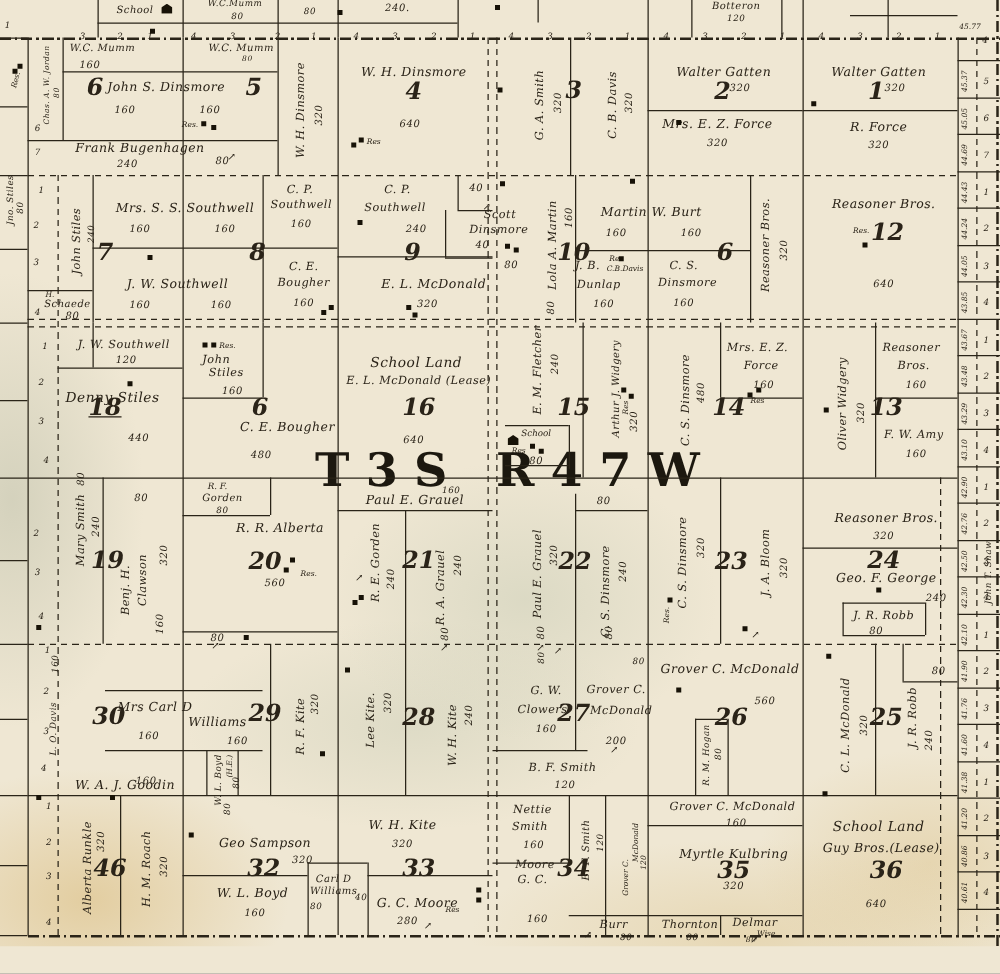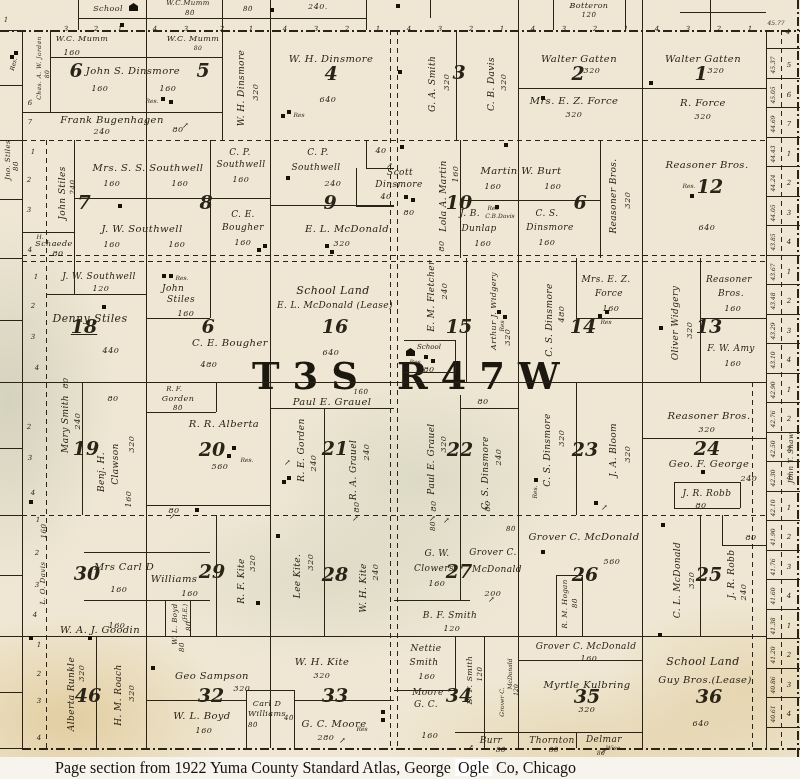--- a/index.html
+++ b/index.html
@@ -609,14 +609,13 @@
       <span class="arw" style="left: 352px; top: 514px;">↗</span>
       <span class="arw" style="left: 429px; top: 514px;">↗</span>
       <span class="arw" style="left: 488px; top: 595px;">↗</span>
       <span class="arw" style="left: 169px; top: 512px;">↗</span>
       <span class="arw" style="left: 601px; top: 503px;">↗</span>
       <span class="arw" style="left: 339px; top: 736px;">↗</span>
       <span class="arw" style="left: 467px; top: 743px;">↗</span>
       <span class="arw" style="left: 284px; top: 458px;">↗</span>
       <span class="arw" style="left: 600px; top: 747px;">↗</span>
     </div>
-  <div id="caption"><span>Page section from 1922 Yuma County Standard Atlas, George </span><span class="hl">Ogle</span><span> Co, Chicago</span></div>
 </div>
 
 </body></html>

